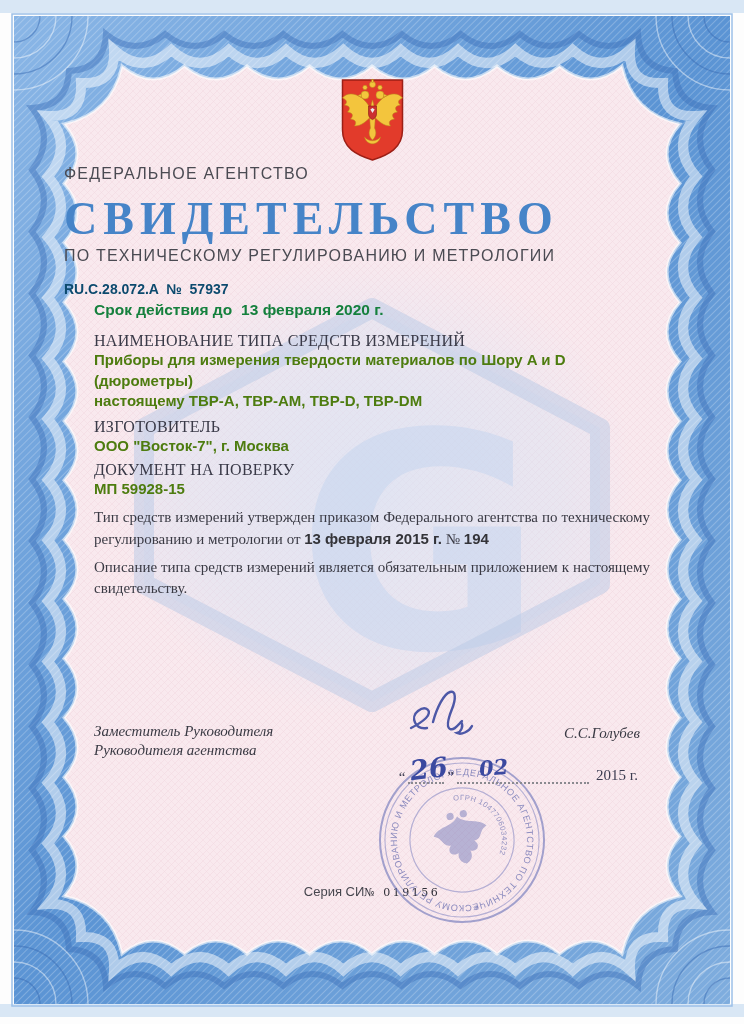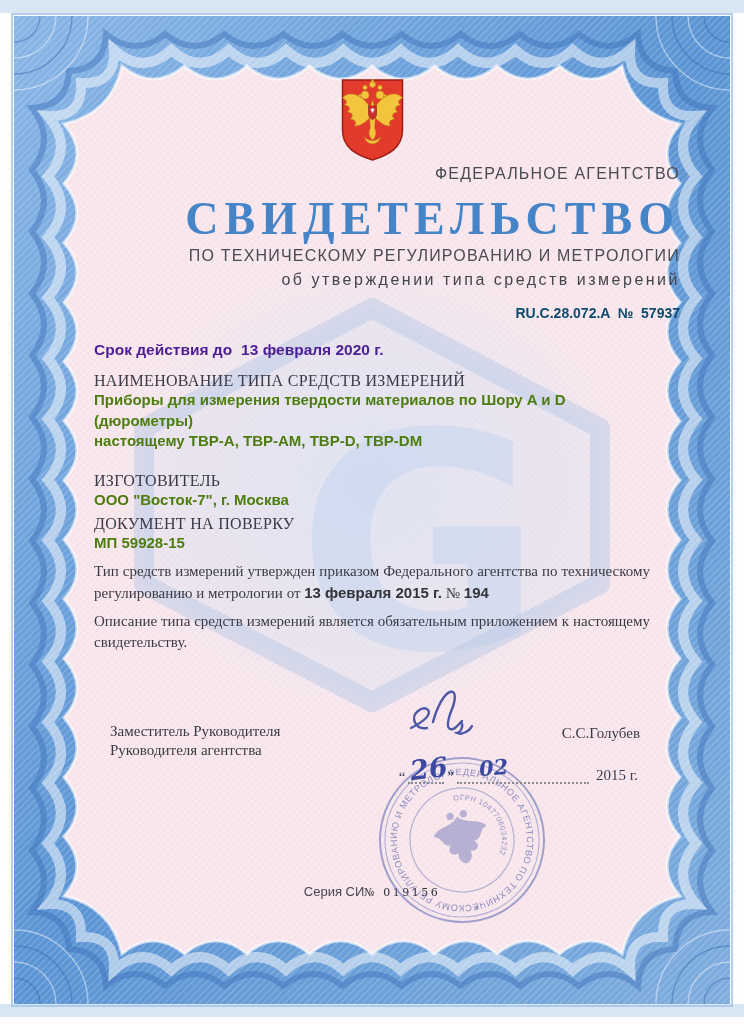--- a/index.html
+++ b/index.html
@@ -7,45 +7,45 @@
         font-family:"Liberation Serif",serif;color:#3a3a44;}
   .edge-top{position:absolute;left:0;top:0;width:744px;height:13px;background:#d9e7f5;}
   .edge-bottom{position:absolute;left:0;top:1004px;width:744px;height:13px;background:#d9e7f5;}
   #border-svg,.watermark{position:absolute;left:0;top:0;}
   #border-svg{z-index:1;}
   .sheen{position:absolute;left:70px;top:70px;right:70px;bottom:70px;z-index:2;pointer-events:none;
          background:radial-gradient(ellipse 340px 300px at 50% 47%,
          rgba(214,228,246,0.55),rgba(214,228,246,0.25) 55%,rgba(214,228,246,0) 78%);}
   .watermark{z-index:3;pointer-events:none;}
   .content{position:absolute;left:64px;top:66px;width:616px;height:888px;z-index:4;}
-  .center{text-align:right;}
+  .center{text-align:left;}
   .arms{display:block;margin:10px auto 0;}
   .hdr{font-family:"Liberation Sans",sans-serif;font-size:16px;line-height:20px;
        letter-spacing:1.2px;color:#4a4a52;}
   .hdr2{margin-top:2px;}
   .main-title{margin-top:10px;font-family:"Liberation Serif",serif;font-weight:bold;
        font-size:46px;line-height:50px;letter-spacing:6px;color:#4684c8;}
   .subtitle{margin-top:4px;font-family:"Liberation Sans",sans-serif;font-size:16px;
        line-height:20px;letter-spacing:2.5px;color:#44444c;}
   .certno{margin-top:12px;font-family:"Liberation Sans",sans-serif;font-weight:bold;
        font-size:14px;line-height:22px;color:#0c4a6e;white-space:pre;}
   .lblock{padding:0 30px;text-align:left;}
-  .validity{margin-top:16px;font-family:"Liberation Sans",sans-serif;font-weight:bold;
-       font-size:15.5px;line-height:20px;color:#4c1d95;}
+  .validity{font-family:"Liberation Sans",sans-serif;font-weight:bold;
+       font-size:15.5px;line-height:20px;color:#15803d;}
   .validity .date{margin-left:9px;}
   .slabel{font-size:16px;line-height:18px;letter-spacing:0.3px;color:#3a3a48;}
   .bval{font-family:"Liberation Sans",sans-serif;font-weight:bold;font-size:15px;
        line-height:20.5px;color:#4d7c0f;}
   .mt12{margin-top:12px;} .mt9{margin-top:9px;}
-  .mt6{margin-top:20px;} .mt5{margin-top:5px;}
+  .mt6{margin-top:6px;} .mt5{margin-top:5px;}
   .inlineval{margin-left:10px;}
   .para{margin-top:7px;font-size:15px;line-height:21px;text-align:justify;color:#3a3a44;}
   .para .bsans{font-family:"Liberation Sans",sans-serif;font-weight:bold;color:#333338;}
-  .sig-row{position:absolute;left:46px;right:40px;top:656px;display:flex;
-       justify-content:space-between;align-items:flex-start;font-size:15px;line-height:19px;}
+  .sig-row{position:absolute;left:30px;right:40px;top:656px;display:flex;
+       justify-content:space-between;align-items:flex-start;font-size:15px;line-height:19px;font-style:italic;}
   .sig-name{margin-top:2px;}
   .signature-svg{position:absolute;left:331px;top:620px;z-index:6;}
   .stamp-svg{position:absolute;left:308px;top:684px;z-index:5;}
   .date-row{position:absolute;top:700px;right:42px;display:flex;align-items:flex-end;
        gap:3px;font-size:15px;color:#3c3c50;z-index:7;}
   .blank{position:relative;display:inline-block;border-bottom:2px dotted #8a8a90;height:16px;}
   .day-blank{width:36px;} .month-blank{width:132px;}
   .hand{position:absolute;font-family:"DejaVu Serif",serif;font-style:italic;
        font-weight:bold;color:#3b49a0;white-space:nowrap;}
   .hand-day{left:2px;bottom:-2px;font-size:27px;transform:rotate(-7deg);}
@@ -138,21 +138,20 @@
         <rect x="36.3" y="3.5" width="1.4" height="3"></rect>
       </g>
       <path d="M33,30 h8 v8 c0,3 -2,4.6 -4,5.6 c-2,-1 -4,-2.6 -4,-5.6 Z" fill="#cc3030" stroke="#8a1a10" stroke-width="0.6"></path>
       <path d="M34.8,33.5 l2.2,-1.6 2.2,1.6 -2.2,3.4 z" fill="#e9e9e9"></path>
     </svg>
 
     <div class="center hdr hdr1">ФЕДЕРАЛЬНОЕ АГЕНТСТВО</div>
     <div class="center main-title">СВИДЕТЕЛЬСТВО</div>
 
     <div class="center hdr hdr2">ПО ТЕХНИЧЕСКОМУ РЕГУЛИРОВАНИЮ И МЕТРОЛОГИИ</div>
-    <div class="center subtitle">об утверждении типа средств измерений</div>
 
     <div class="center certno">RU.C.28.072.A  №  57937</div>
 
     <div class="lblock validity">
       <span>Срок действия до</span><span class="date">13 февраля 2020 г.</span>
     </div>
 
     <div class="lblock slabel mt12">НАИМЕНОВАНИЕ ТИПА СРЕДСТВ ИЗМЕРЕНИЙ</div>
     <div class="lblock bval">Приборы для измерения твердости материалов по Шору A и D (дюрометры)</div>
     <div class="lblock bval">настоящему ТВР-А, ТВР-АМ, ТВР-D, ТВР-DM</div>

